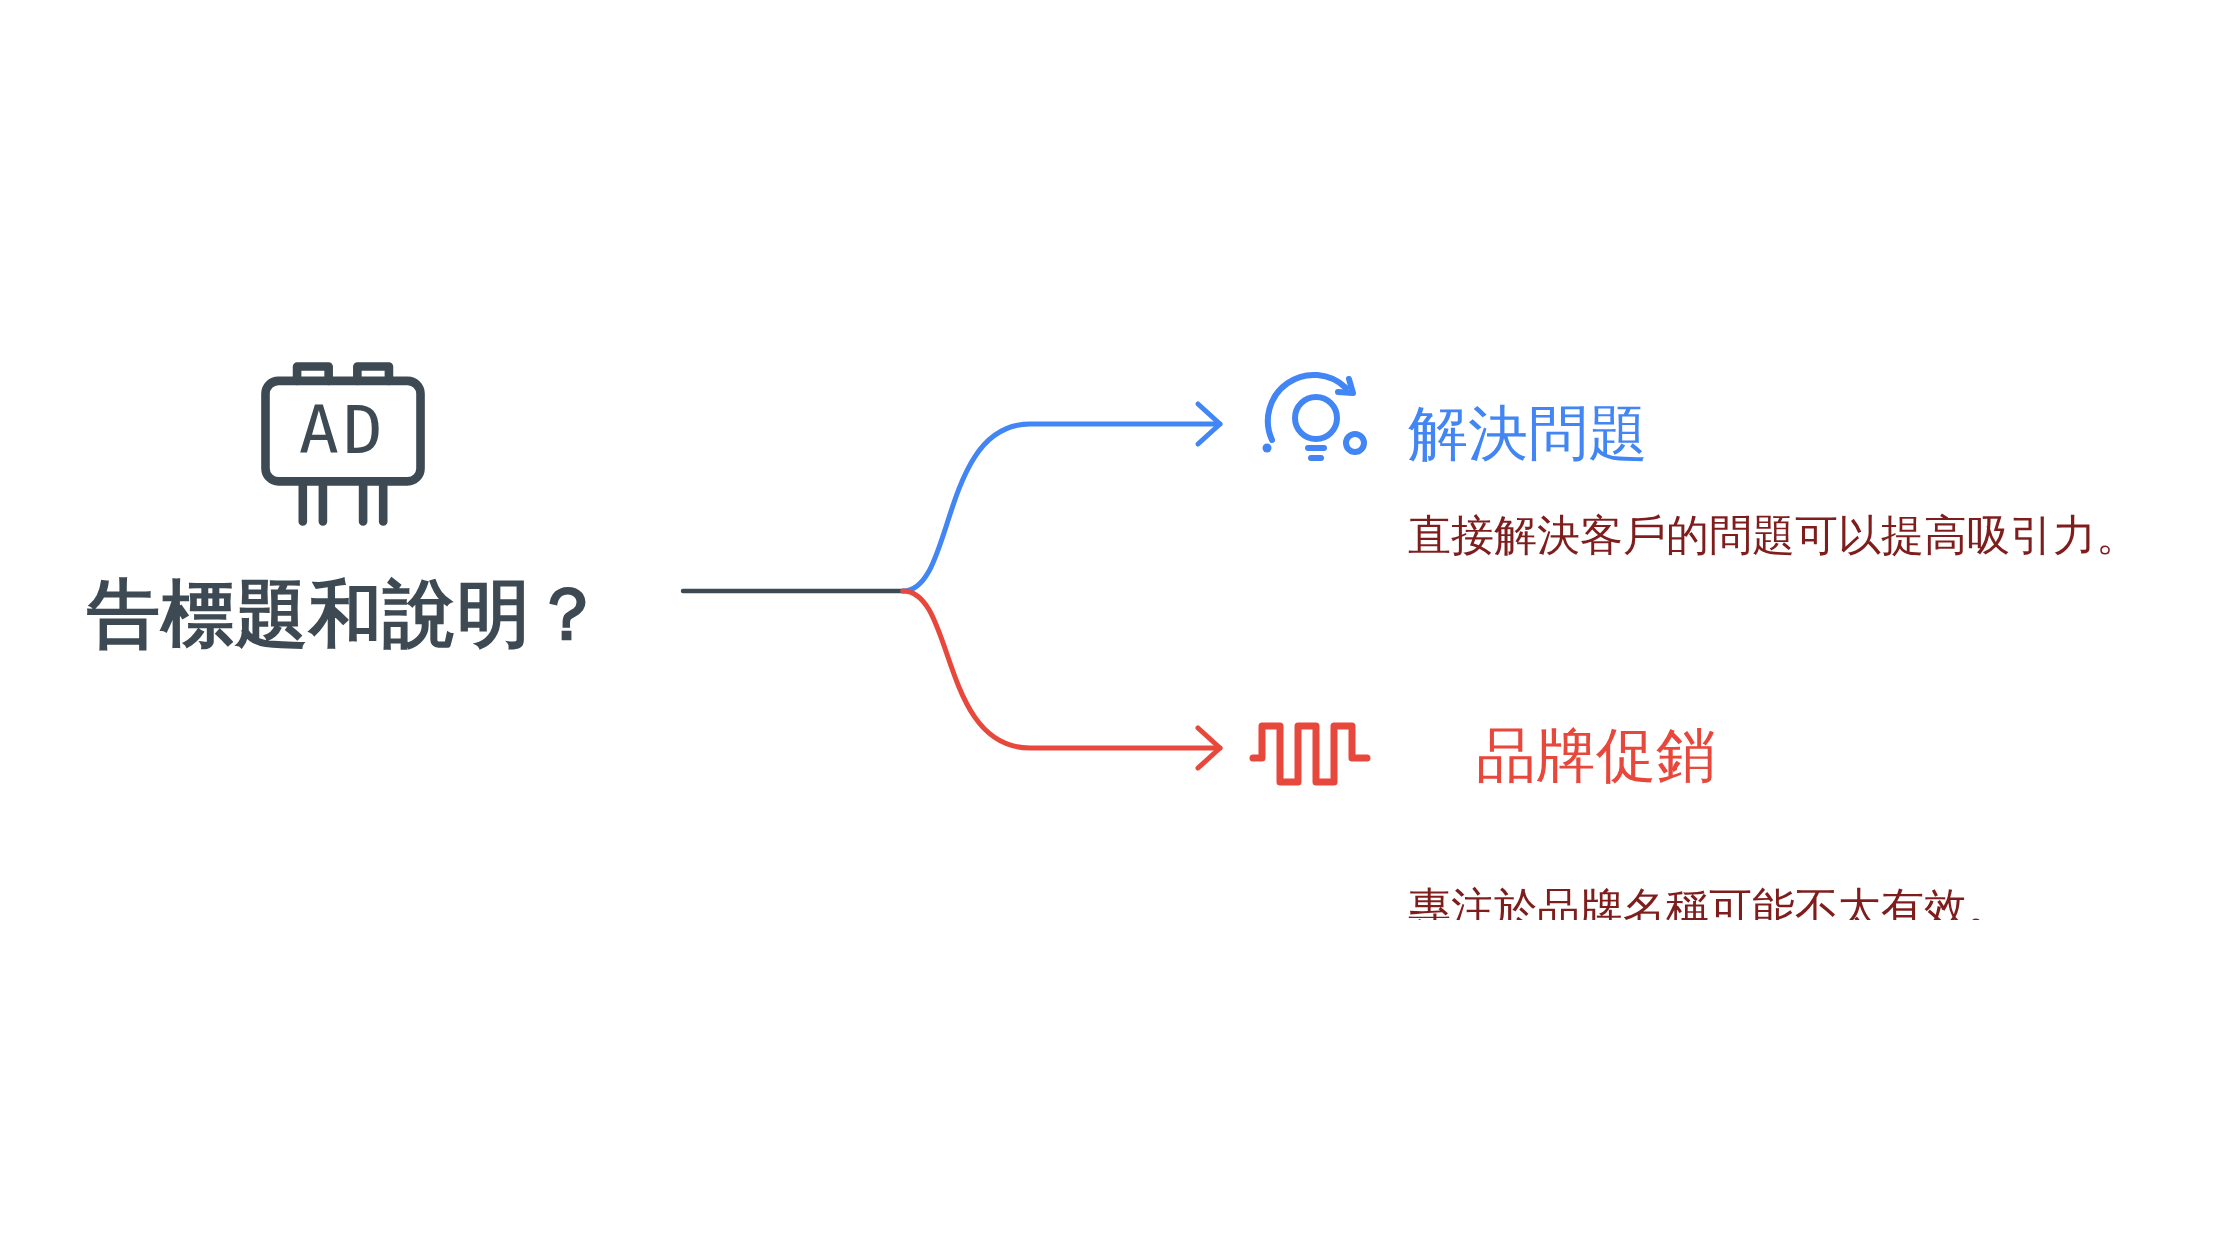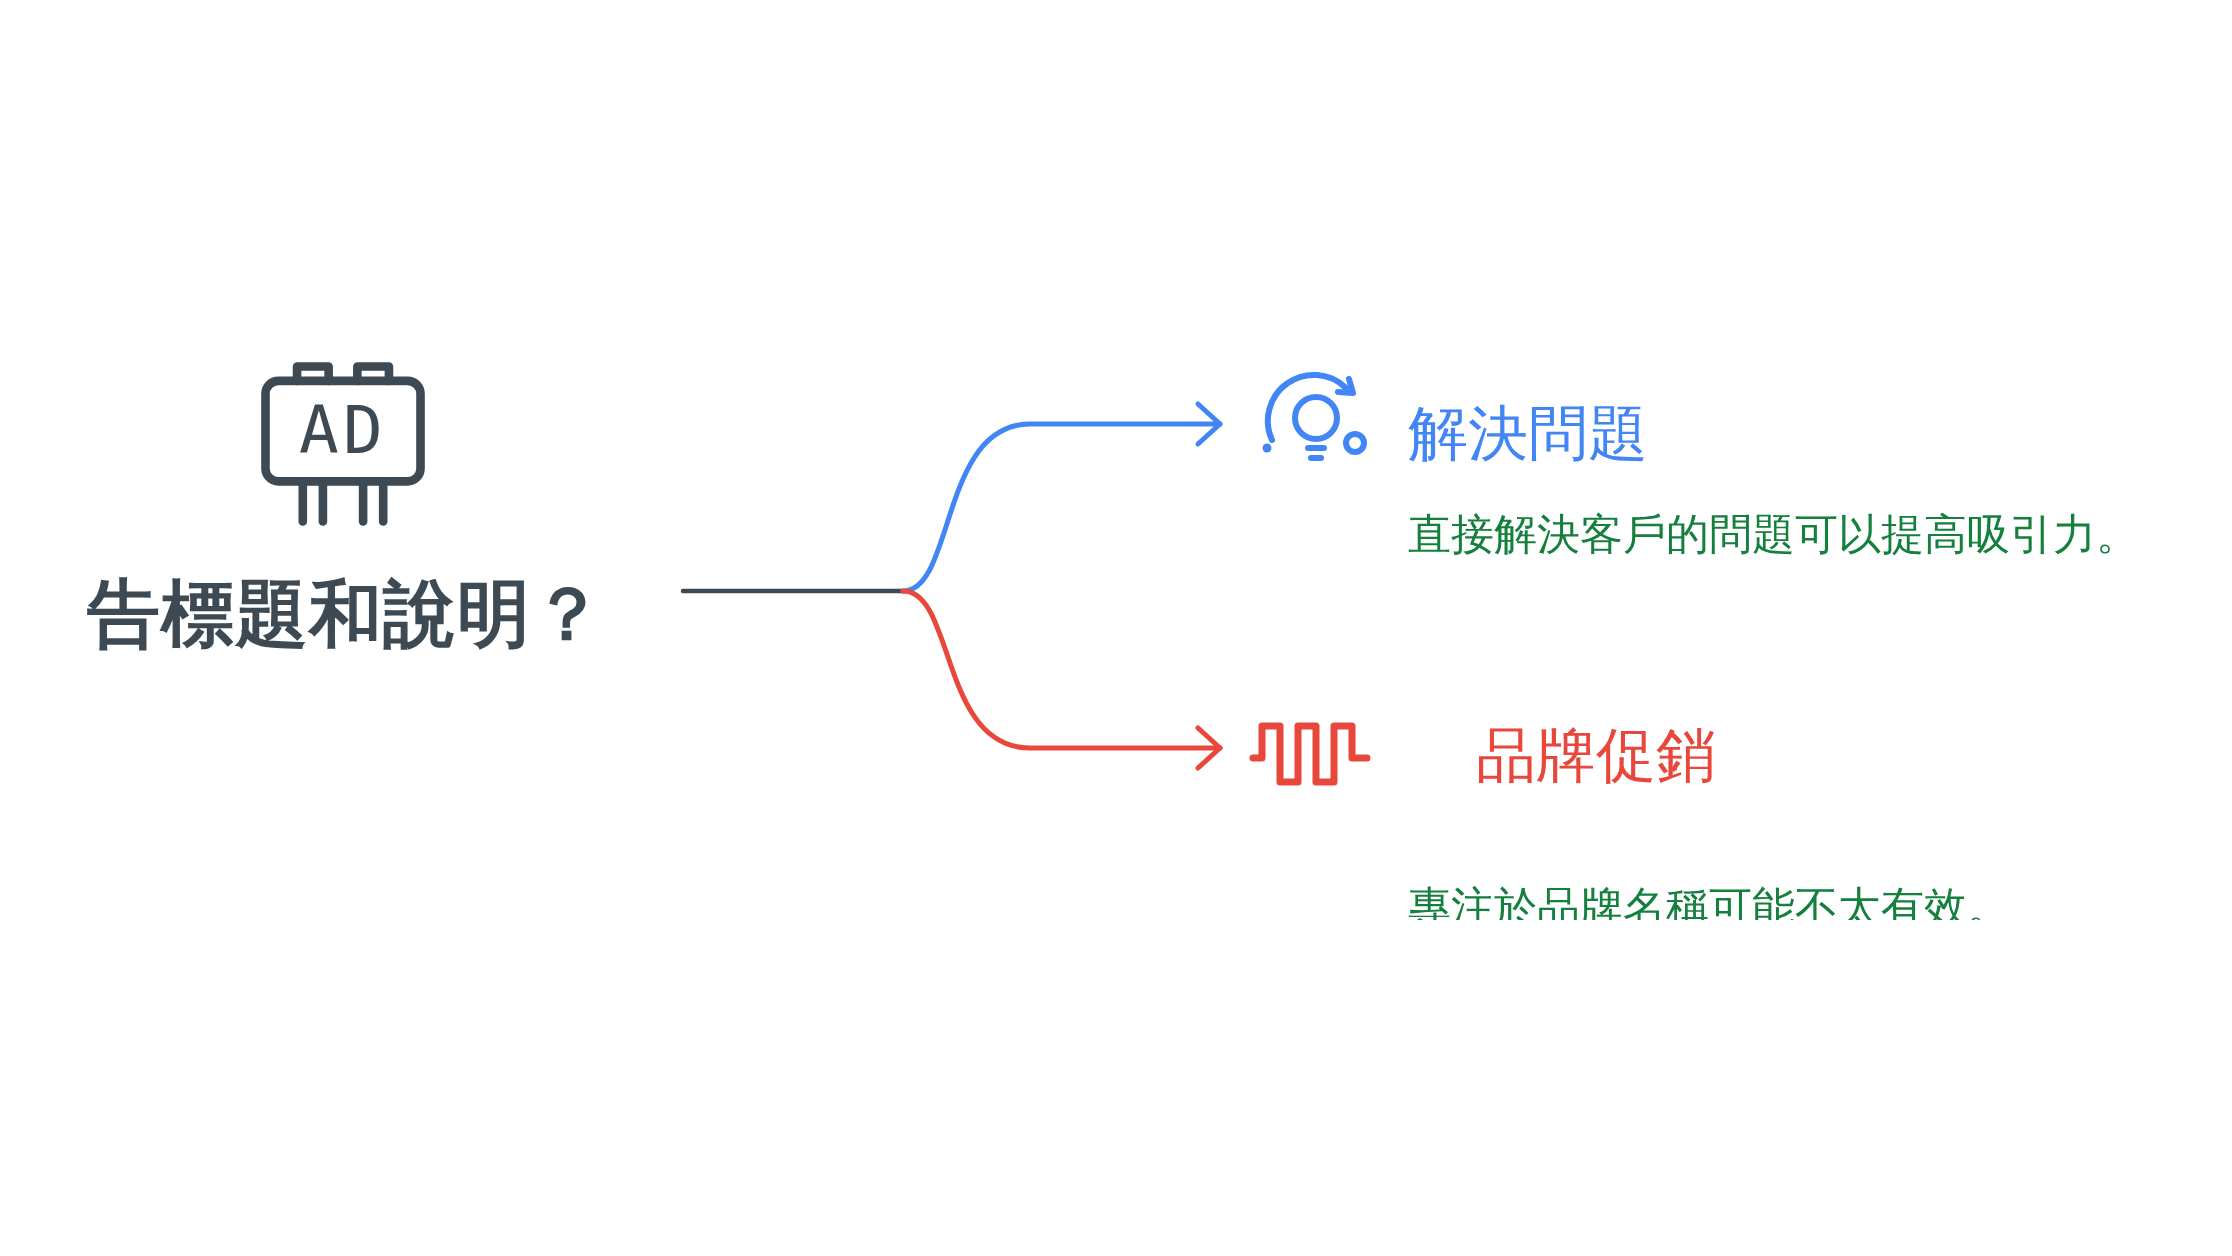--- a/index.html
+++ b/index.html
@@ -17,21 +17,21 @@
   }
   .ad-icon-box { left:254px; top:352px; width:178px; height:184px; }
 
   
   .connector-layer { left:0; top:0; width:2232px; height:1256px; pointer-events:none; }
 
   
   .bulb-icon-box { left:1258px; top:366px; width:115px; height:120px; }
   .branch-heading { font-size:60px; line-height:76px; font-weight:400; white-space:nowrap; }
   .heading-blue { left:1408px; top:396px; color:#4285f4; }
-  .branch-desc { font-size:43px; line-height:58px; color:#15803d; white-space:nowrap;font-family:Liberation Serif, serif; }
+  .branch-desc { font-size:43px; line-height:58px; color:#7f1d1d; white-space:nowrap; }
   .desc-blue { left:1408px; top:506px; }
 
   
   .wave-icon-box { left:1248px; top:712px; width:124px; height:84px; }
   .heading-red { left:1476px; top:718px; color:#e8473c; }
   .desc-red { left:1408px; top:831px;margin-top:48px; }
 
   svg { display:block; }
 </style>
 </head>

